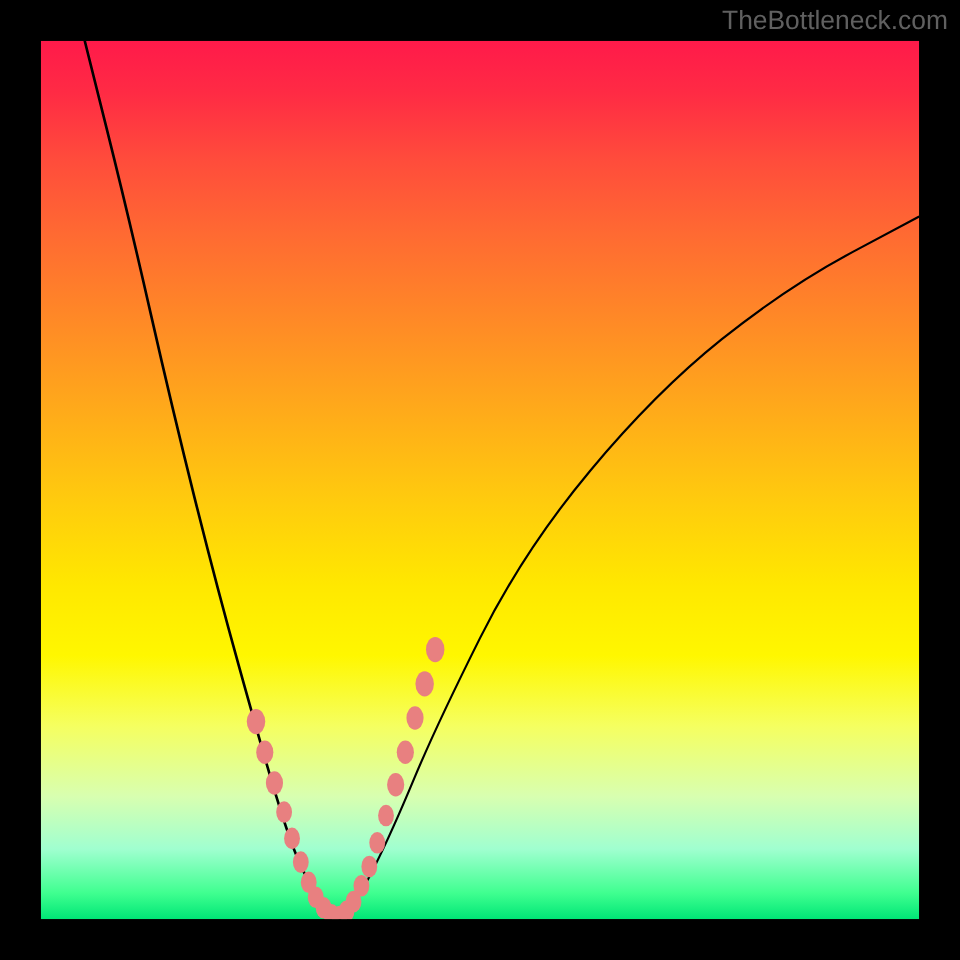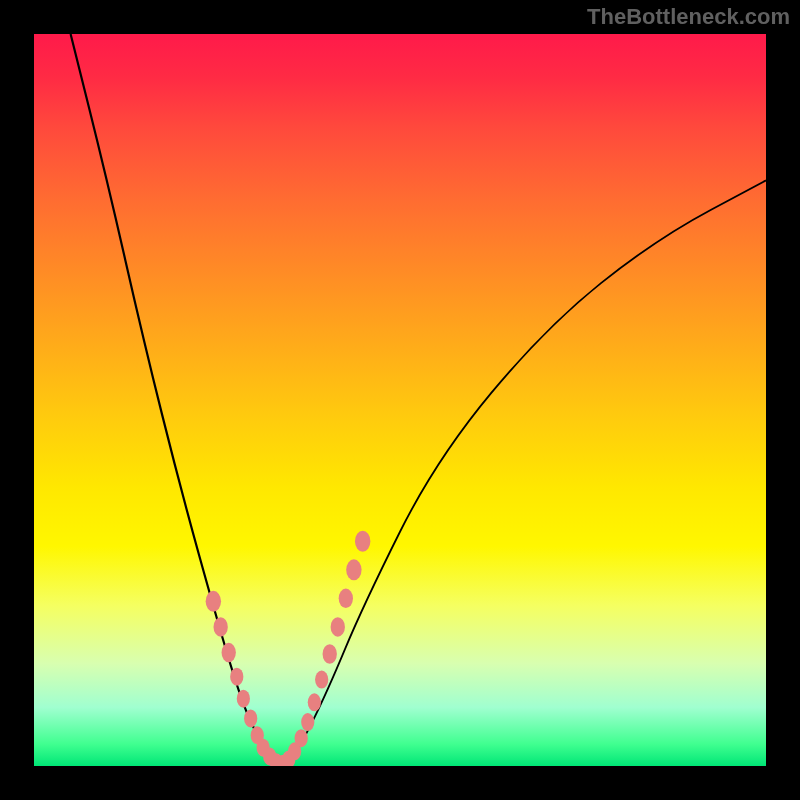--- a/index.html
+++ b/index.html
@@ -10,21 +10,21 @@
     position: relative;
     font-family: Arial, sans-serif;
     overflow: hidden;
   }
   .watermark {
     position: absolute;
     top: 4px;
     right: 10px;
     color: #606060;
     font-size: 22px;
-    font-weight: 700;
+    font-weight: 400;
     z-index: 10;
   }
   .plot-area {
     position: absolute;
     top: 34px;
     left: 34px;
     width: 732px;
     height: 732px;
     overflow: hidden;
   }

